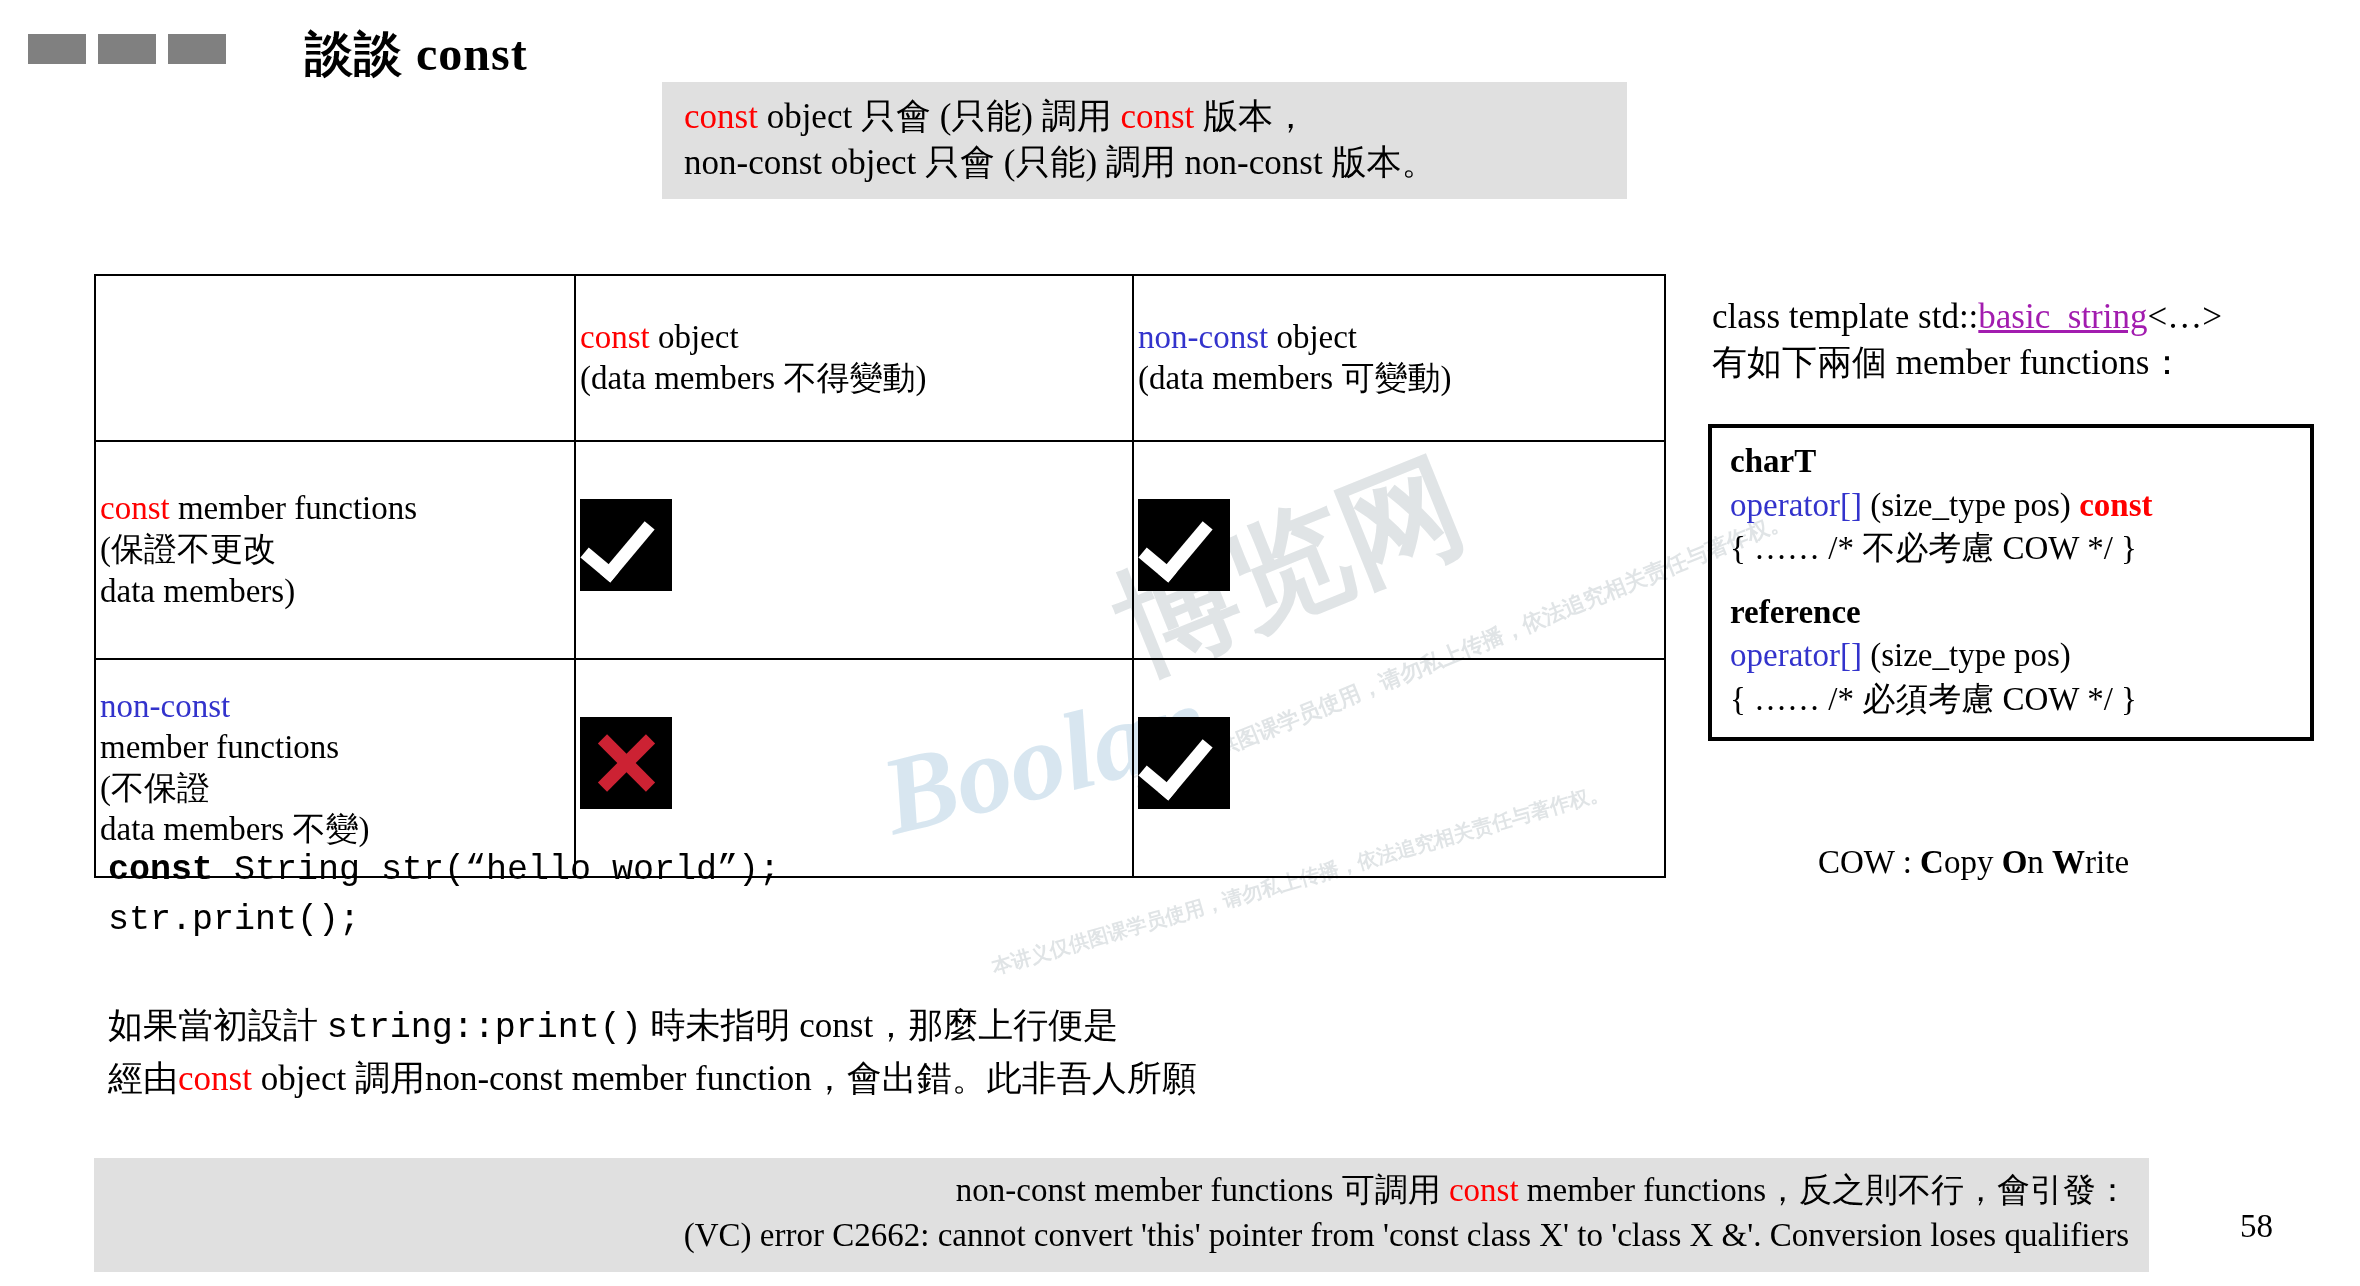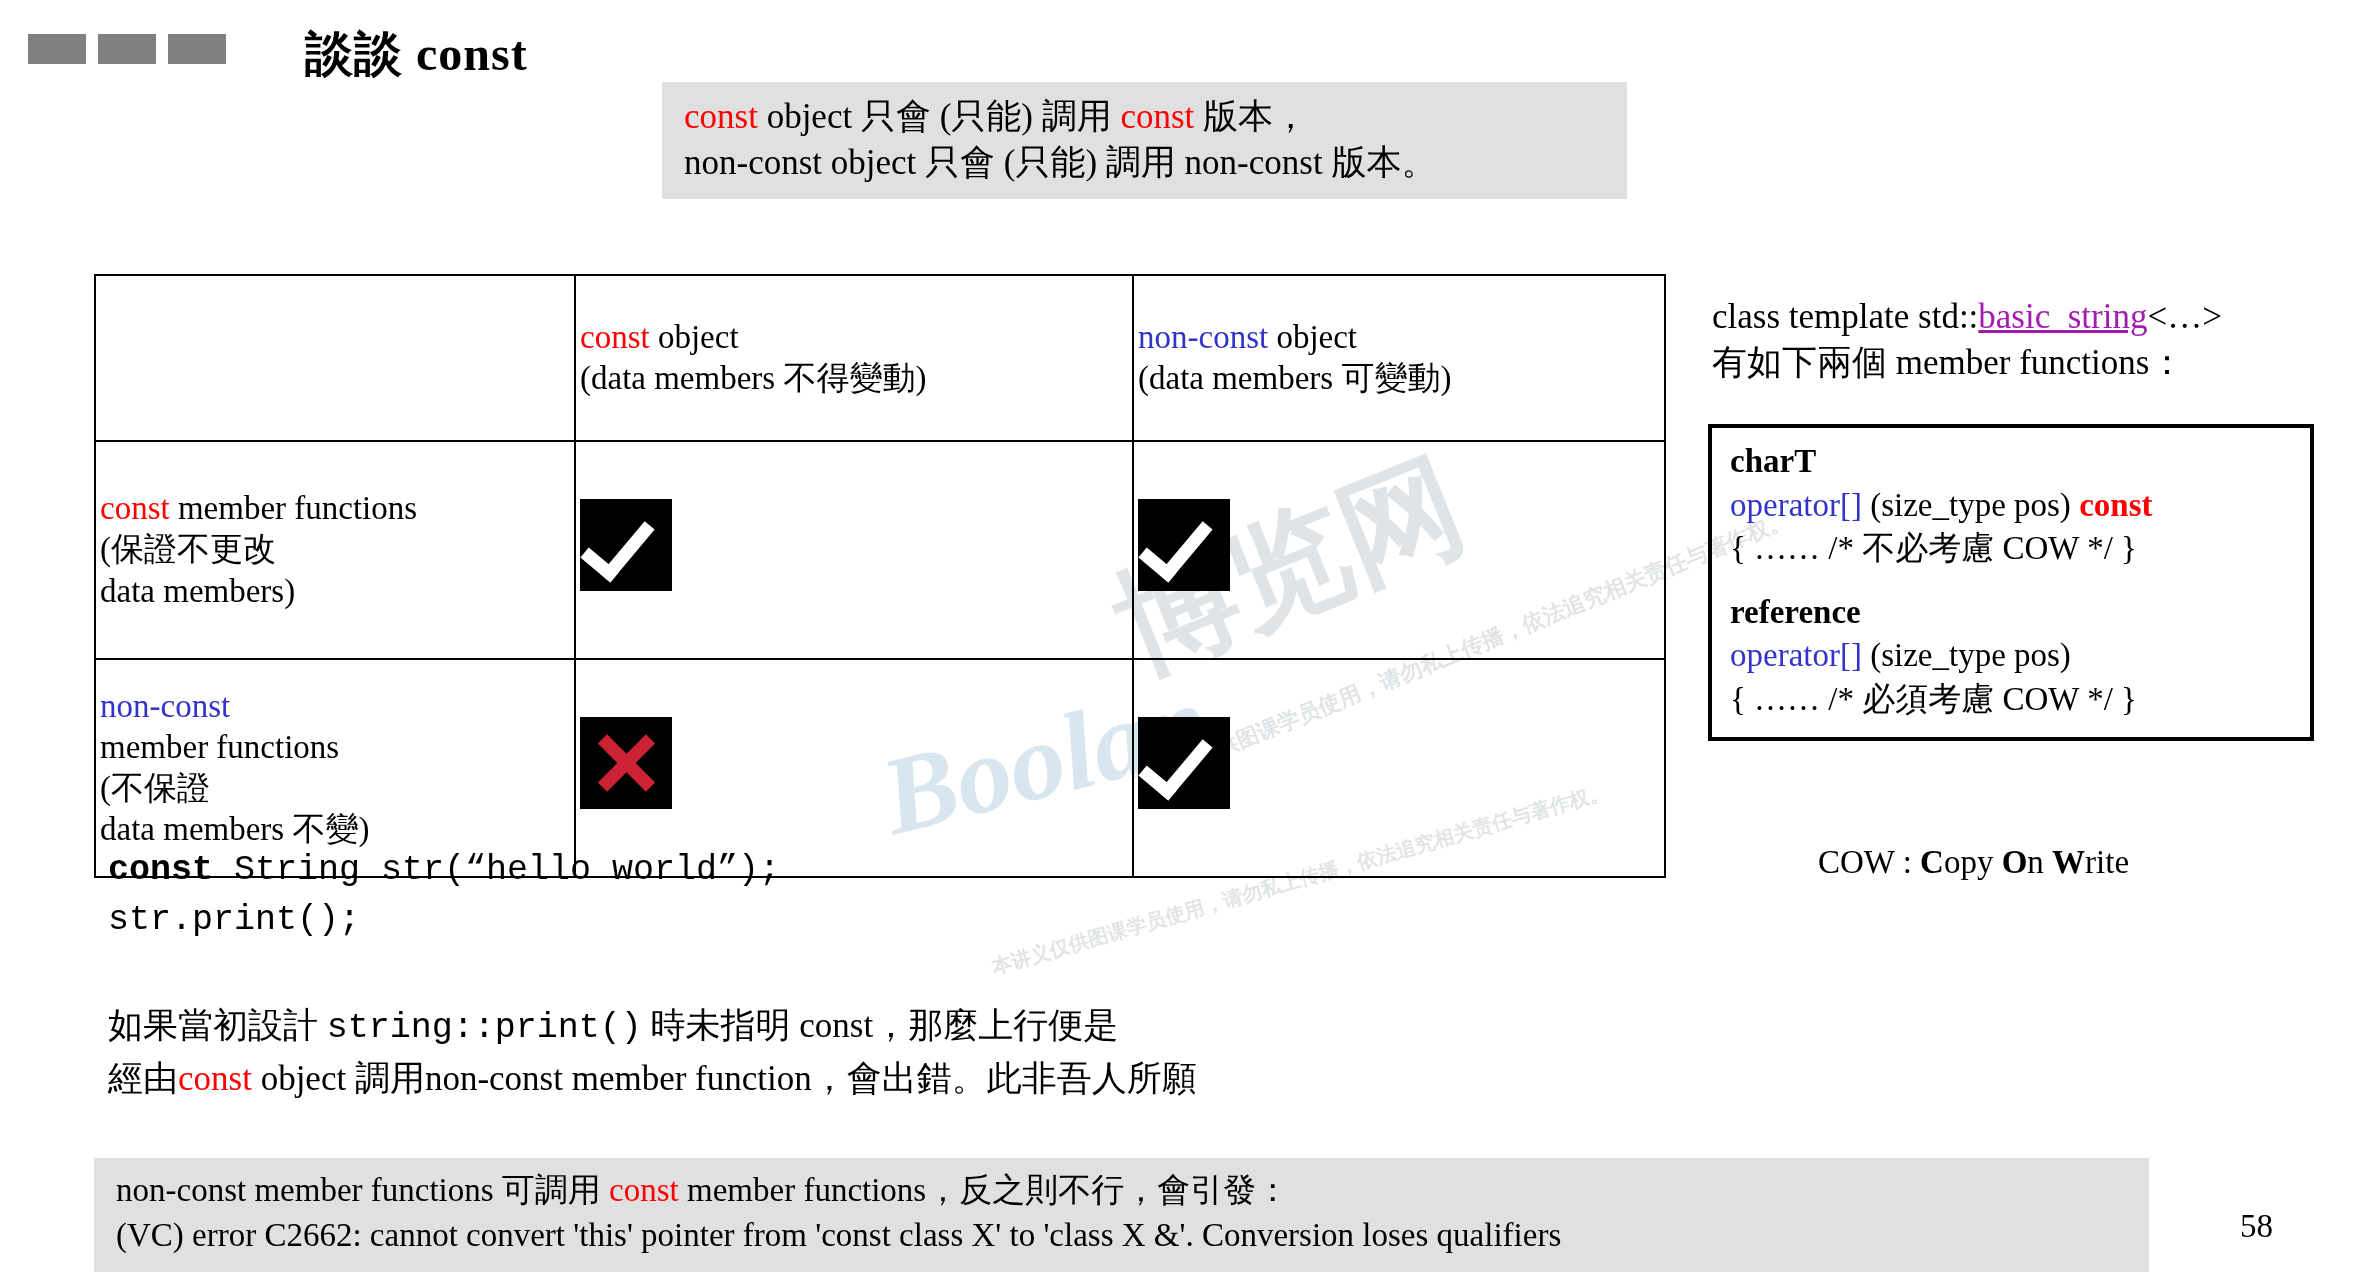--- a/index.html
+++ b/index.html
@@ -174,20 +174,21 @@
   
   .bottom-note {
     position: absolute;
     left: 94px; top: 1142px;
     width: 2055px;
     background: #e0e0e0;
     padding: 10px 20px 14px 22px;
     box-sizing: border-box;
     font-size: 33px;
     line-height: 1.36;
+    text-align: right;
   }
   .bottom-note div { white-space: nowrap; }
 
   .page-num {
     position: absolute;
     left: 2240px; top: 1192px;
     font-size: 33px;
   }
 
   

